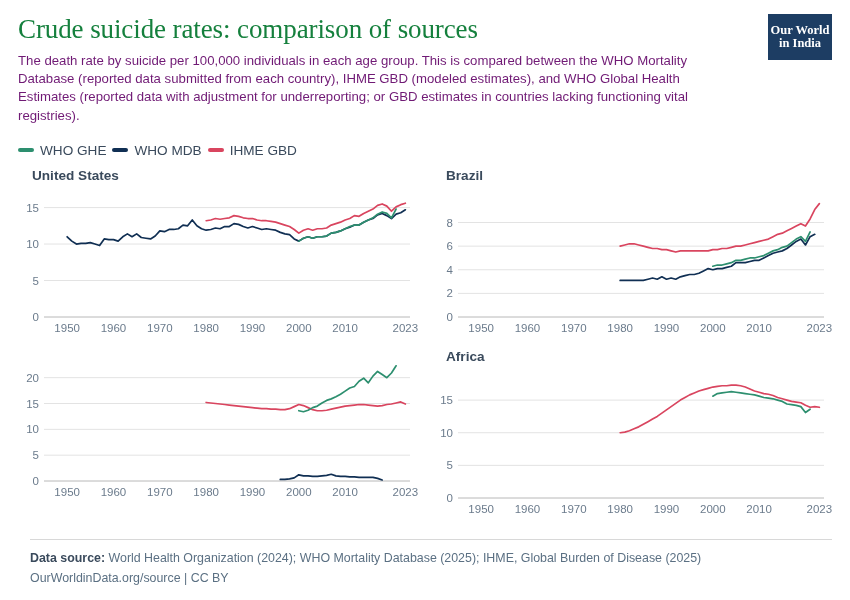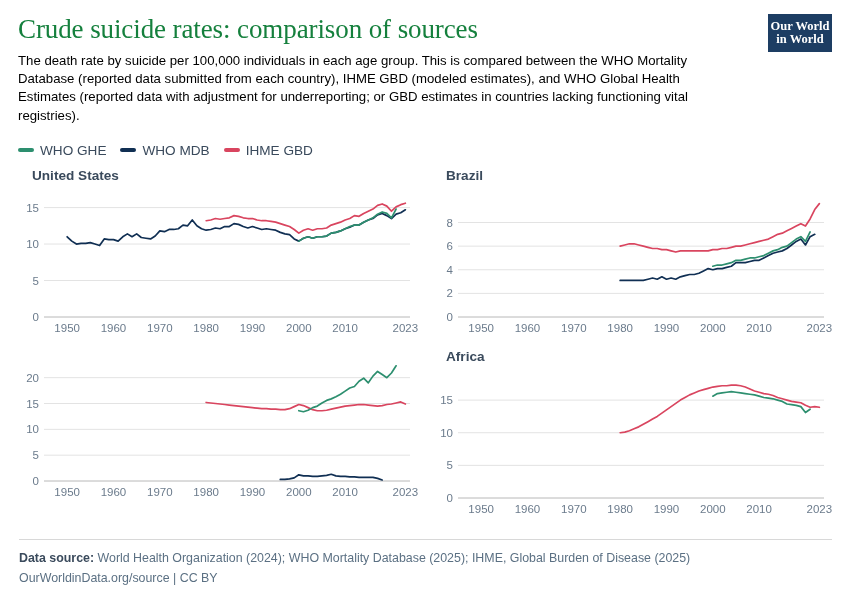--- a/index.html
+++ b/index.html
@@ -26,48 +26,48 @@
     font-family: "Liberation Serif", serif;
     font-size: 27px;
     font-weight: 400;
     color: #15803d;
     margin: 0 0 7px 0;
     letter-spacing: -0.1px;
   }
   .subtitle {
     font-size: 13.2px;
     line-height: 1.38;
-    color: #000000;
+    color: #701a75;
     margin: 0;
     max-width: 700px;
   }
   .owid-logo {
     position: absolute;
     top: 14px;
     right: 18px;
     width: 64px;
-    height: 38px;
+    height: 46px;
     background: #1d3d63;
     color: #fff;
     font-family: "Liberation Serif", serif;
     font-weight: bold;
     font-size: 12.5px;
     line-height: 1.08;
     display: flex;
     flex-direction: column;
     justify-content: center;
     align-items: center;
     text-align: left;
     padding: 0 2px;
     box-sizing: border-box;
   }
   .legend {
     display: flex;
     align-items: center;
-    gap: 14px;
+    gap: 6px;
     margin-top: 18px;
     margin-bottom: 2px;
   }
   .legend-item {
     display: flex;
     align-items: center;
     gap: 6px;
     font-size: 13.6px;
     color: #3a4a5c;
   }
@@ -97,21 +97,21 @@
   .plot {
     position: relative;
     width: 100%;
     height: 152px;
   }
   .plot svg {
     display: block;
   }
   .footer {
     position: absolute;
-    left: 19px;
+    left: 30px;
     right: 18px;
     bottom: 12px;
     border-top: 1px solid #d8d8d8;
     padding-top: 9px;
     font-size: 12.4px;
     color: #5b7083;
     line-height: 1.55;
   }
   .footer b {
     color: #3a4a5c;
@@ -133,21 +133,21 @@
     stroke-width: 1;
   }
 </style>
 </head>
 <body>
 
 <div class="page">
 
   <div class="owid-logo">
     <span>Our World</span>
-    <span>in World</span>
+    <span>in India</span>
   </div>
 
   <h1 class="title">Crude suicide rates: comparison of sources</h1>
   <p class="subtitle">The death rate by suicide per 100,000 individuals in each age group. This is compared between the WHO Mortality Database (reported data submitted from each country), IHME GBD (modeled estimates), and WHO Global Health Estimates (reported data with adjustment for underreporting; or GBD estimates in countries lacking functioning vital registries).</p>
 
   <div class="legend">
     <div class="legend-item">
       <span class="legend-swatch" style="background: rgb(45, 143, 111);"></span>
       <span>WHO GHE</span>
     </div>

